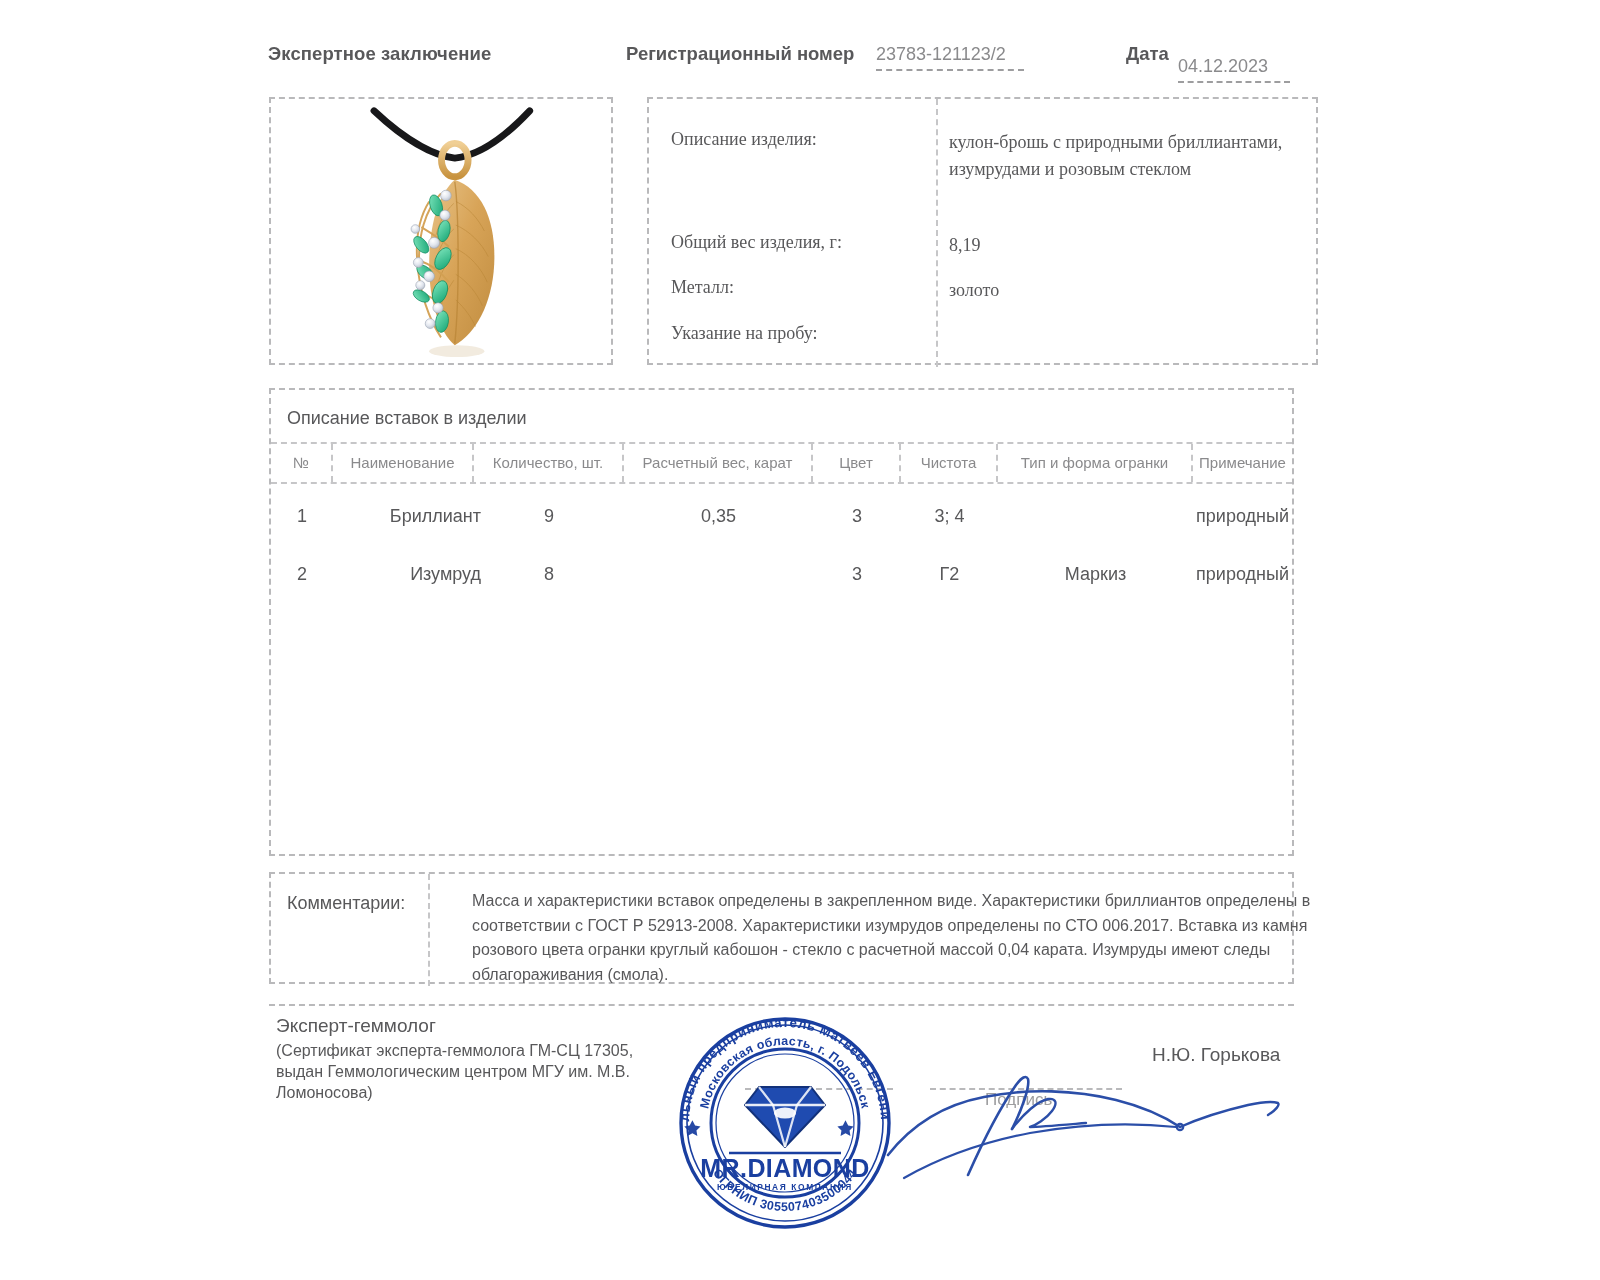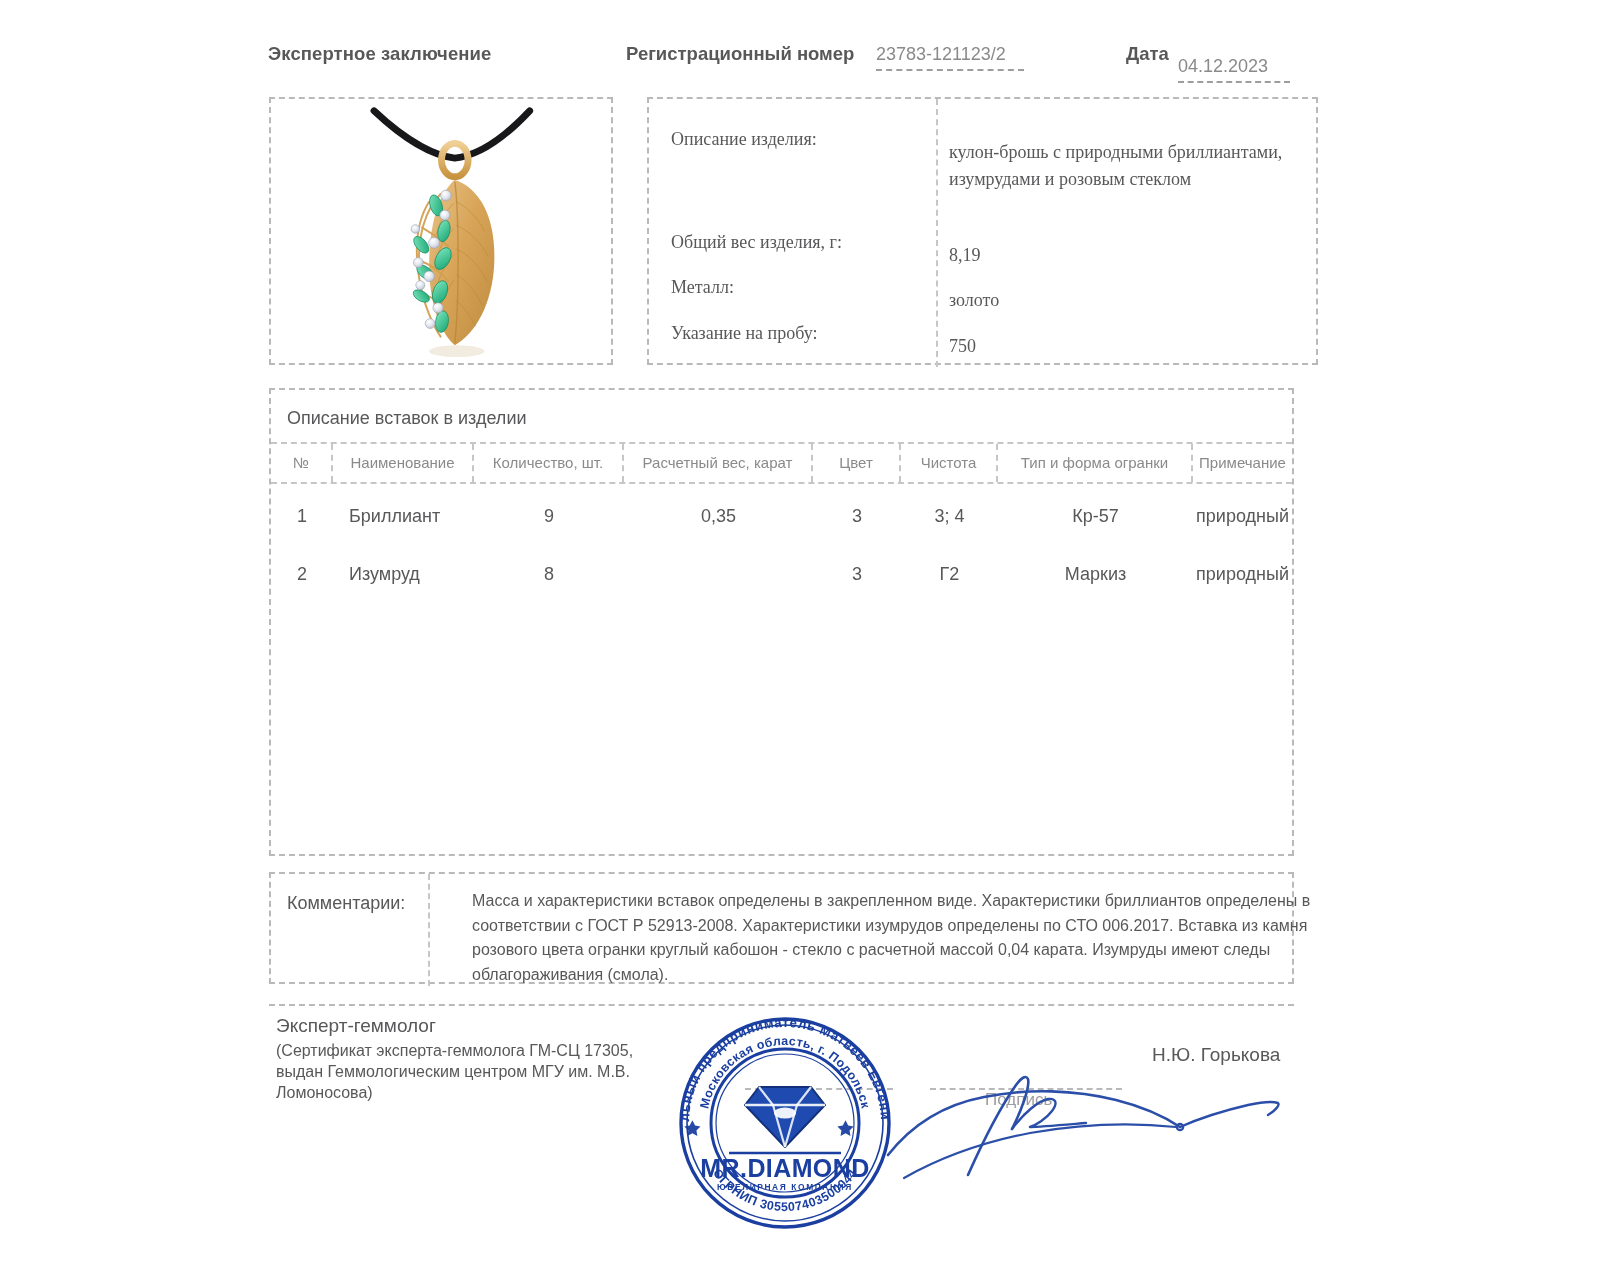--- a/index.html
+++ b/index.html
@@ -114,21 +114,20 @@
     color: #58585a;
     white-space: nowrap;
   }
   .spec-value {
     position: absolute;
     left: 300px;
     font-size: 18px;
     color: #58585a;
     width: 360px;
     line-height: 27px;
-    margin-top: 10px;
   }
 
   
   .inserts-box {
     position: absolute;
     left: 269px;
     top: 388px;
     width: 1025px;
     height: 468px;
     border: 2px dashed #b9b9bb;
@@ -177,21 +176,21 @@
     top: 0;
     height: 58px;
     line-height: 58px;
     font-size: 18px;
     color: #58585a;
     text-align: center;
     box-sizing: border-box;
     white-space: nowrap;
     overflow: hidden;
   }
-  .td.left { text-align: left; margin-left: 8px; }
+  .td.left { text-align: right; }
 
   
   .comments-box {
     position: absolute;
     left: 269px;
     top: 872px;
     width: 1025px;
     height: 112px;
     border: 2px dashed #b9b9bb;
     box-sizing: border-box;
@@ -400,21 +399,20 @@
     <div class="spec-label" style="top:30px">Описание изделия:</div>
     <div class="spec-value" style="top:30px">кулон-брошь с природными бриллиантами, изумрудами и розовым стеклом</div>
 
     <div class="spec-label" style="top:133px">Общий вес изделия, г:</div>
     <div class="spec-value" style="top:133px">8,19</div>
 
     <div class="spec-label" style="top:178px">Металл:</div>
     <div class="spec-value" style="top:178px">золото</div>
 
     <div class="spec-label" style="top:224px">Указание на пробу:</div>
-    <div class="spec-value" style="top:224px">750</div>
   </div>
 
   <div class="inserts-box">
     <div class="inserts-title">Описание вставок в изделии</div>
 
     <div class="thead">
       <div class="th vsep" style="left:0px;  width:62px">№</div>
       <div class="th vsep" style="left:62px; width:141px">Наименование</div>
       <div class="th vsep" style="left:203px;width:150px">Количество, шт.</div>
       <div class="th vsep" style="left:353px;width:189px">Расчетный вес, карат</div>
@@ -424,21 +422,20 @@
       <div class="th" style="left:922px;width:99px">Примечание</div>
     </div>
 
     <div class="trow" style="top:97px">
       <div class="td" style="left:0px;  width:62px">1</div>
       <div class="td left" style="left:70px; width:140px">Бриллиант</div>
       <div class="td" style="left:203px;width:150px">9</div>
       <div class="td" style="left:353px;width:189px">0,35</div>
       <div class="td" style="left:542px;width:88px">3</div>
       <div class="td" style="left:630px;width:97px">3; 4</div>
-      <div class="td" style="left:727px;width:195px">Кр-57</div>
       <div class="td" style="left:922px;width:99px">природный</div>
     </div>
 
     <div class="trow" style="top:155px">
       <div class="td" style="left:0px;  width:62px">2</div>
       <div class="td left" style="left:70px; width:140px">Изумруд</div>
       <div class="td" style="left:203px;width:150px">8</div>
       <div class="td" style="left:542px;width:88px">3</div>
       <div class="td" style="left:630px;width:97px">Г2</div>
       <div class="td" style="left:727px;width:195px">Маркиз</div>

